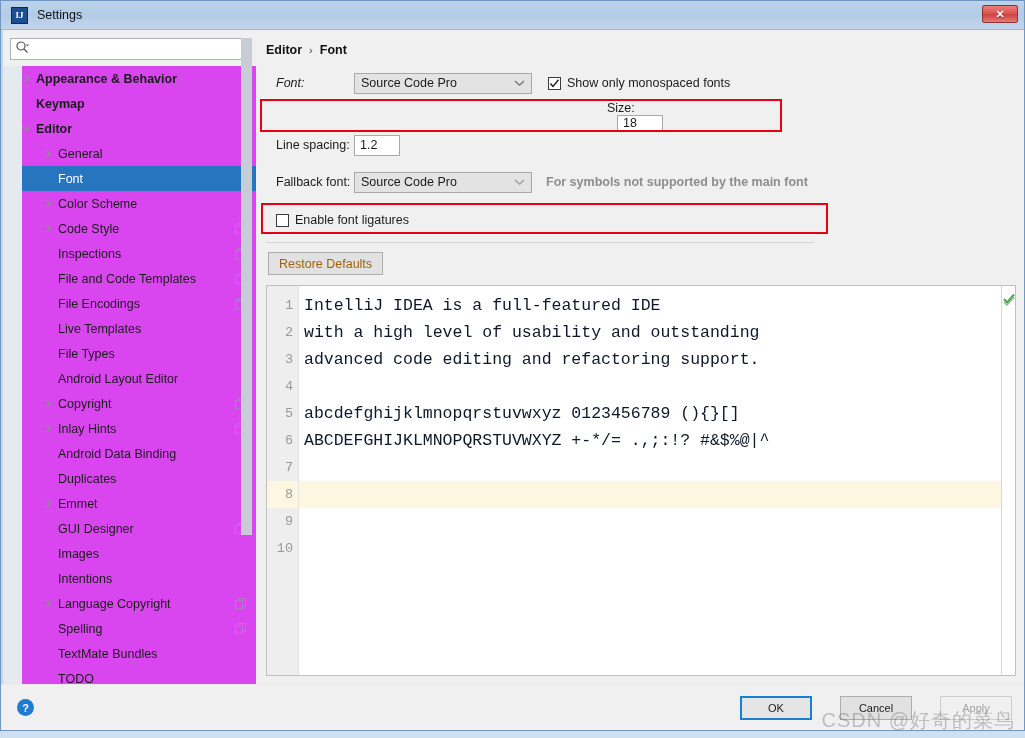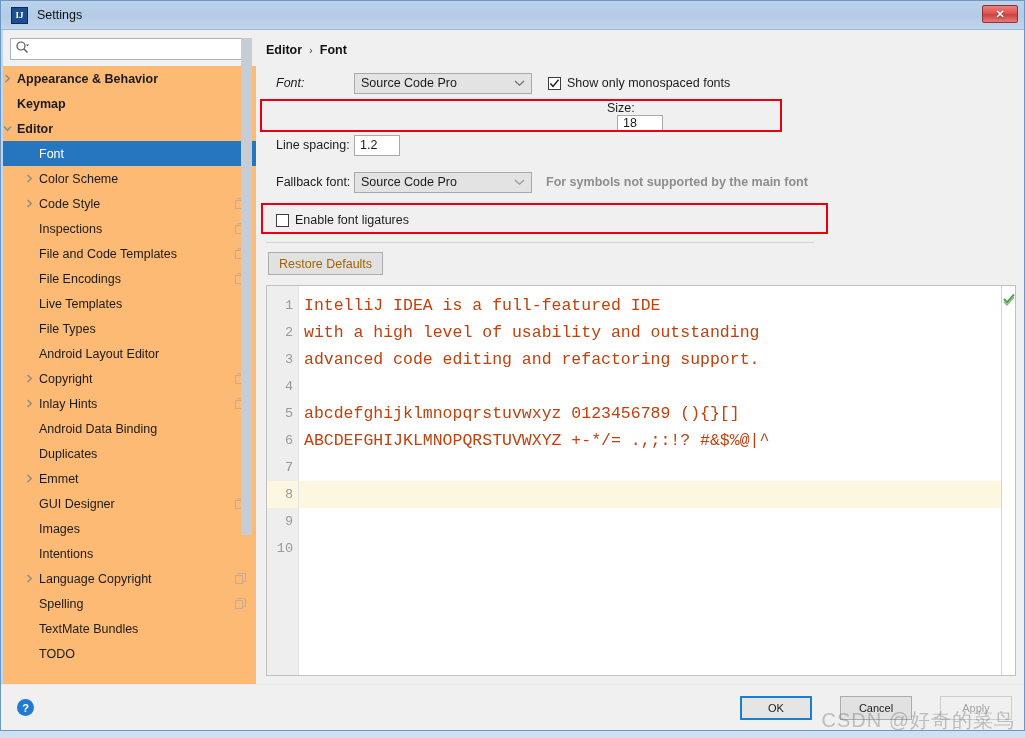--- a/index.html
+++ b/index.html
@@ -74,21 +74,22 @@
     padding-left: 4px;
   }
   #search-box svg { flex: none; }
   #search-input {
     border: none; outline: none; flex: 1;
     font-family: "Liberation Sans", sans-serif; font-size: 12px;
     height: 18px; margin-left: 2px; background: transparent;
   }
   #tree {
     flex: 1; overflow: hidden; position: relative;
-    background: #fdba74;
+    background: #d946ef;
+    margin-left: 19px;
   }
   .tree-item {
     height: 25px; display: flex; align-items: center;
     padding-left: 12px; padding-right: 10px;
     font-size: 12.5px; color: #1b1b1b;
     cursor: default; position: relative;
   }
   .tree-item.lvl1 { padding-left: 14px; font-weight: bold; }
   .tree-item.lvl2 { padding-left: 36px; }
   .tree-item.selected { background: #2675bf; color: #fff; }
@@ -190,21 +191,21 @@
     width: 32px; min-width: 32px; background: #eeeeee;
     border-right: 1px solid #e3e3e3;
     font-family: "Liberation Mono", monospace;
     font-size: 13.5px; color: #9a9a9a;
     text-align: right; padding-top: 6px;
   }
   #gutter div { height: 27px; line-height: 27px; padding-right: 5px; }
   #code {
     flex: 1; padding-top: 6px;
     font-family: "Liberation Mono", monospace;
-    font-size: 16.5px; color: #c2410c;
+    font-size: 16.5px; color: #0f172a;
     white-space: pre; overflow: hidden;
   }
   #code div { height: 27px; line-height: 27px; padding-left: 5px; }
   #code div.hl, #gutter div.hl { background: #fdf7e2; }
   #marker-gutter {
     width: 14px; min-width: 14px;
     border-left: 1px solid #d6d6d6; background: #fff;
     position: relative;
   }
   #ok-check { position: absolute; top: 6px; left: 0px; }
@@ -296,20 +297,28 @@
             <span class="item-label">Keymap</span>
           </div>
           <div class="tree-item lvl1">
             <span class="arrow">
               <svg width="9" height="9" viewBox="0 0 9 9">
                 <path d="M1 2.6 L4.5 6.3 L8 2.6" fill="none" stroke="#8d8d8d" stroke-width="1.5"></path>
               </svg>
             </span>
             <span class="item-label">Editor</span>
           </div>
+          <div class="tree-item lvl2">
+            <span class="arrow">
+              <svg width="9" height="9" viewBox="0 0 9 9">
+                <path d="M2.5 1 L6.3 4.5 L2.5 8" fill="none" stroke="#8d8d8d" stroke-width="1.5"></path>
+              </svg>
+            </span>
+            <span class="item-label">General</span>
+          </div>
           <div class="tree-item lvl2 selected">
             <span class="arrow none">
               <svg width="9" height="9" viewBox="0 0 9 9">
                 <path d="M2.5 1 L6.3 4.5 L2.5 8" fill="none" stroke="#8d8d8d" stroke-width="1.5"></path>
               </svg>
             </span>
             <span class="item-label">Font</span>
           </div>
           <div class="tree-item lvl2">
             <span class="arrow">

